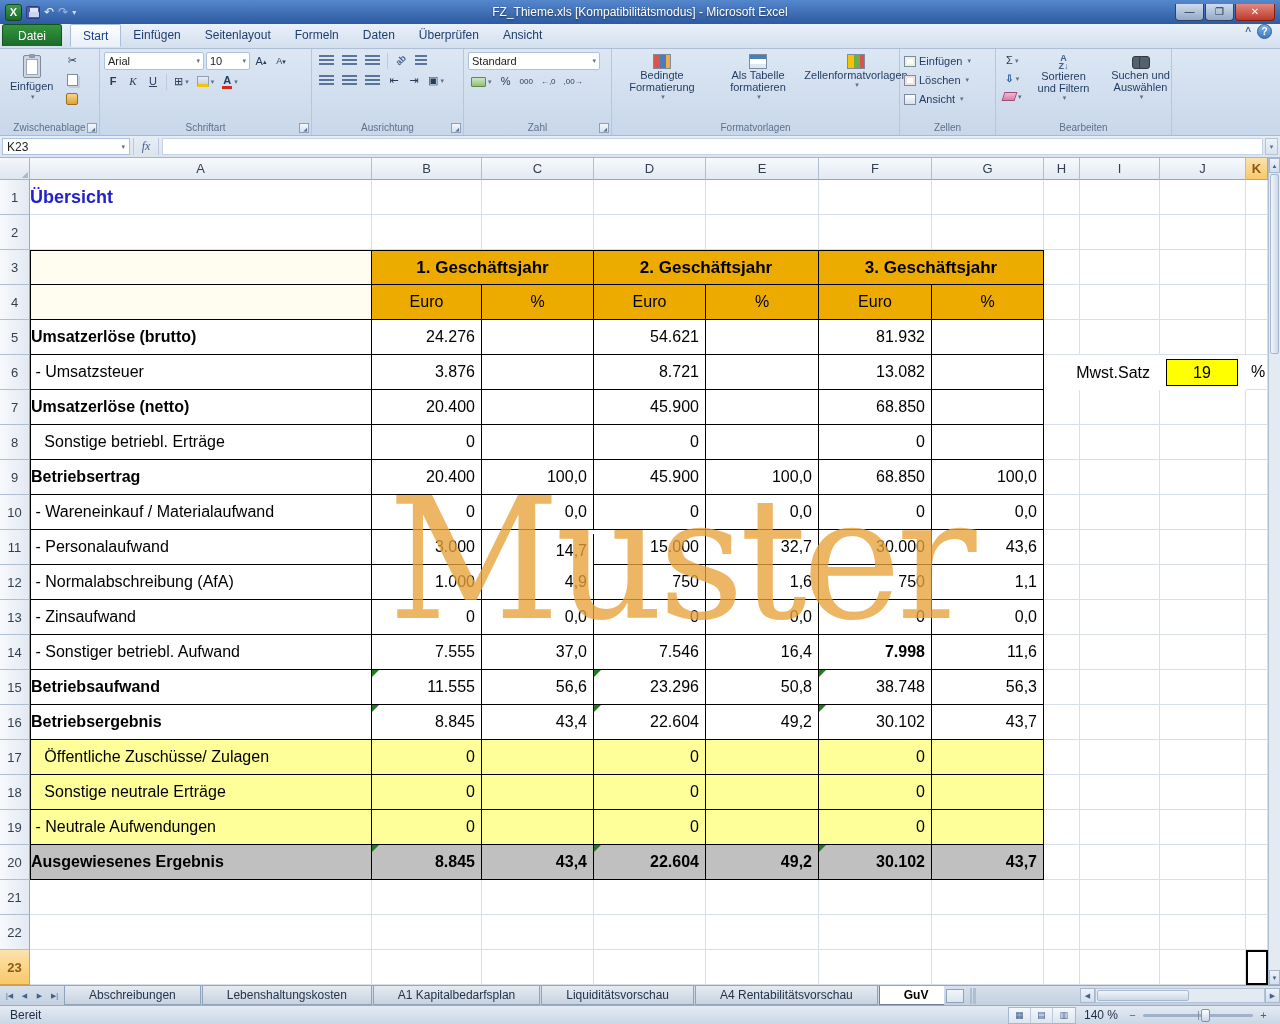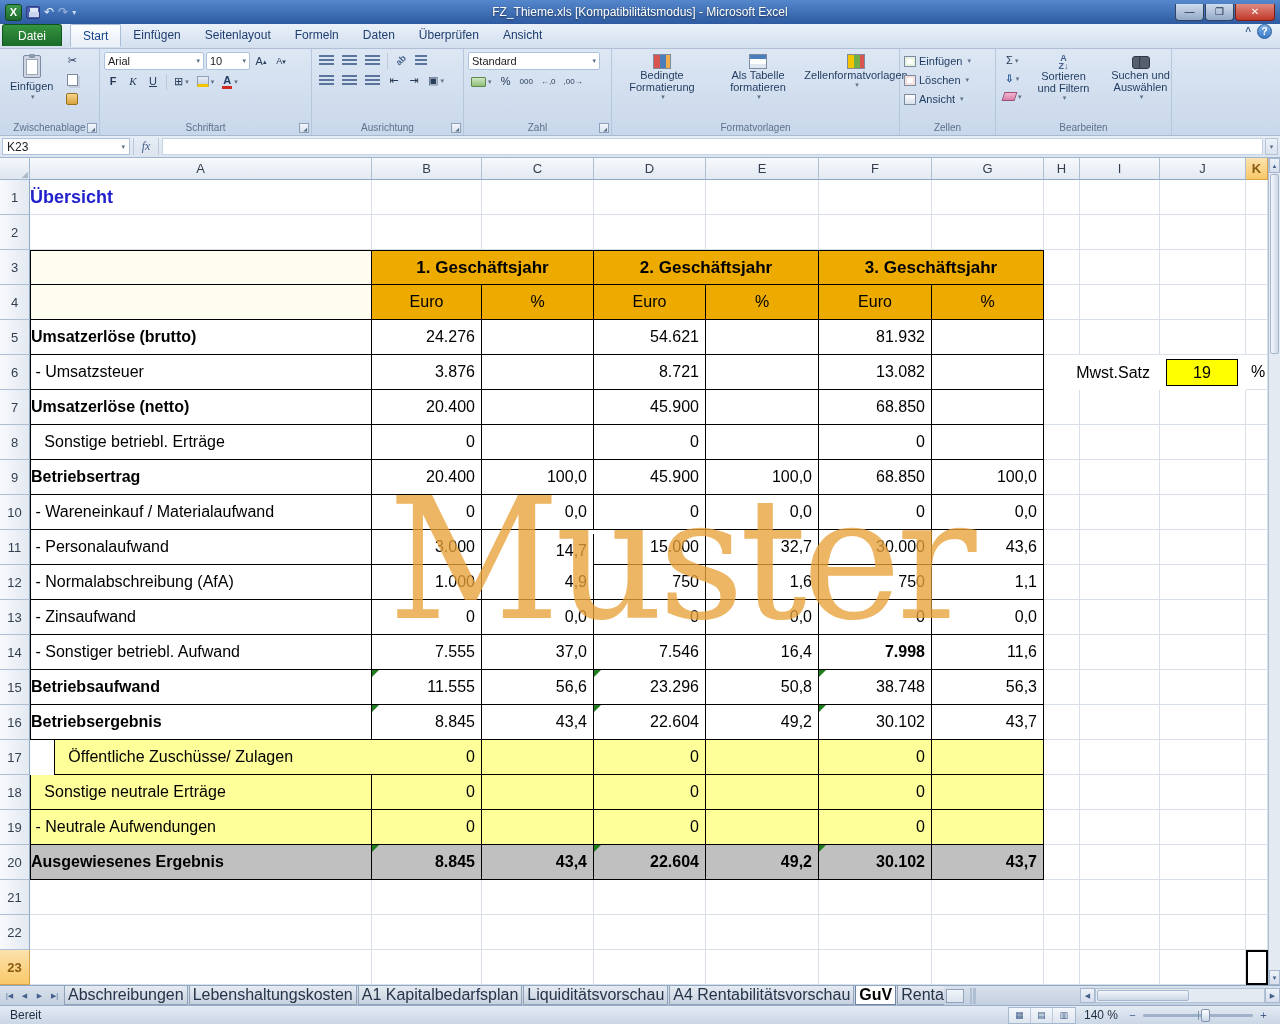--- a/index.html
+++ b/index.html
@@ -110,21 +110,21 @@
 #selbox{position:absolute;left:1246px;top:792px;width:22px;height:35px;background:#fff;border:2px solid #000;z-index:7;}
 #vscroll{position:absolute;right:0;top:0;width:12px;height:827px;background:#e4eaf2;border-left:1px solid #aebfd4;z-index:8;display:flex;flex-direction:column;}
 .varrow{height:15px;background:linear-gradient(#eef2f8,#d5deeb);border:1px solid #a5b8cf;display:flex;align-items:center;justify-content:center;font-size:6px;color:#44618c;}
 .vthumb{height:180px;background:linear-gradient(90deg,#f2f6fa,#cdd8e6);border:1px solid #a5b8cf;border-radius:2px;margin:1px;}
 #vscroll .spacer{flex:1;}
 
 
 #sheettabs{position:absolute;top:985px;left:0;right:0;height:20px;background:linear-gradient(#d8e1ec,#c3d0e0);border-top:1px solid #8fa8c4;display:flex;align-items:center;padding-left:2px;z-index:9;}
 .tnav{width:15px;height:15px;display:flex;align-items:center;justify-content:center;font-size:7px;color:#44618c;}
 #tabs{display:flex;align-items:stretch;height:100%;max-width:880px;overflow:hidden;margin-left:2px;}
-.stab{display:flex;align-items:center;padding:0 3px;font-size:16px;color:#253449;background:linear-gradient(#e6ebf2,#c8d2df);border:1px solid #8fa3bc;border-top:none;margin-right:1px;white-space:nowrap;}
+.stab{display:flex;align-items:center;padding:0 24px;font-size:12px;color:#253449;background:linear-gradient(#e6ebf2,#c8d2df);border:1px solid #8fa3bc;border-top:none;margin-right:1px;white-space:nowrap;}
 .stab.active{background:#fff;font-weight:bold;color:#000;border-color:#6d839f;}
 .tab-insert{width:18px;height:14px;background:linear-gradient(#f2f5f9,#dbe3ed);border:1px solid #8fa3bc;margin-left:2px;}
 .tab-split{width:6px;height:16px;background:linear-gradient(90deg,#aebfd4 0 2px,transparent 2px 3px,#aebfd4 3px 5px);margin:0 4px 0 6px;}
 .hscroll{margin-left:auto;width:200px;display:flex;align-items:center;height:100%;}
 .harrow{width:15px;height:15px;display:flex;align-items:center;justify-content:center;font-size:7px;color:#44618c;background:linear-gradient(#eef2f8,#d5deeb);border:1px solid #a5b8cf;}
 .htrack{flex:1;height:15px;background:#e4eaf2;border:1px solid #b4c4d8;display:flex;}
 .hthumb{width:55%;background:linear-gradient(#f2f6fa,#cdd8e6);border:1px solid #a5b8cf;border-radius:2px;margin:1px;}
 
 
 #statusbar{position:absolute;top:1005px;left:0;right:0;height:19px;background:linear-gradient(#e3eaf3,#cbd7e6);border-top:1px solid #98acc6;display:flex;align-items:center;font-size:12px;color:#1e2e42;padding:0 6px;z-index:10;}
@@ -599,21 +599,21 @@
       <div class="cell tb num" style="left: 372px; top: 547px; width: 110px; height: 35px;">8.845<div class="tri"></div></div>
       <div class="cell tb num" style="left: 482px; top: 547px; width: 112px; height: 35px;">43,4</div>
       <div class="cell tb num" style="left: 594px; top: 547px; width: 112px; height: 35px;">22.604<div class="tri"></div></div>
       <div class="cell tb num" style="left: 706px; top: 547px; width: 113px; height: 35px;">49,2</div>
       <div class="cell tb num" style="left: 819px; top: 547px; width: 113px; height: 35px;">30.102<div class="tri"></div></div>
       <div class="cell tb num" style="left: 932px; top: 547px; width: 112px; height: 35px;">43,7</div>
       <div class="cell" style="left: 1044px; top: 547px; width: 36px; height: 35px;"></div>
       <div class="cell" style="left: 1080px; top: 547px; width: 80px; height: 35px;"></div>
       <div class="cell" style="left: 1160px; top: 547px; width: 86px; height: 35px;"></div>
       <div class="cell" style="left: 1246px; top: 547px; width: 22px; height: 35px;"></div>
-      <div class="cell tb tbl yellow lbl" style="left: 30px; top: 582px; width: 342px; height: 35px; margin-left: 24px;">   Öffentliche Zuschüsse/ Zulagen</div>
+      <div class="cell tb tbl yellow lbl" style="left: 30px; top: 582px; width: 342px; height: 35px;">   Öffentliche Zuschüsse/ Zulagen</div>
       <div class="cell tb yellow num" style="left: 372px; top: 582px; width: 110px; height: 35px;">0</div>
       <div class="cell tb yellow num" style="left: 482px; top: 582px; width: 112px; height: 35px;"></div>
       <div class="cell tb yellow num" style="left: 594px; top: 582px; width: 112px; height: 35px;">0</div>
       <div class="cell tb yellow num" style="left: 706px; top: 582px; width: 113px; height: 35px;"></div>
       <div class="cell tb yellow num" style="left: 819px; top: 582px; width: 113px; height: 35px;">0</div>
       <div class="cell tb yellow num" style="left: 932px; top: 582px; width: 112px; height: 35px;"></div>
       <div class="cell" style="left: 1044px; top: 582px; width: 36px; height: 35px;"></div>
       <div class="cell" style="left: 1080px; top: 582px; width: 80px; height: 35px;"></div>
       <div class="cell" style="left: 1160px; top: 582px; width: 86px; height: 35px;"></div>
       <div class="cell" style="left: 1246px; top: 582px; width: 22px; height: 35px;"></div>

